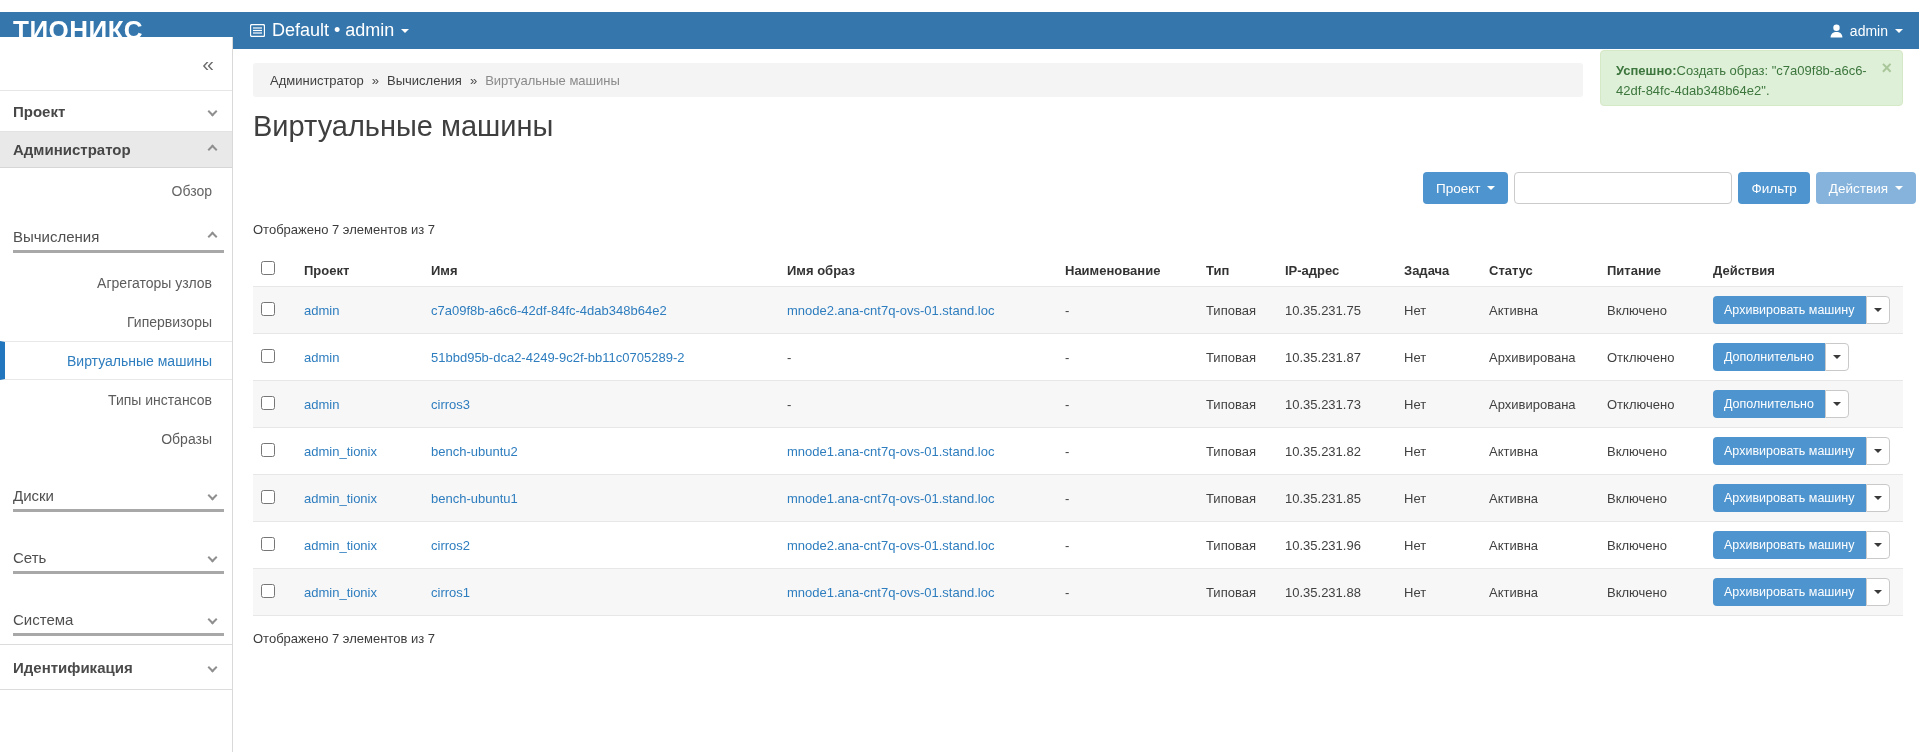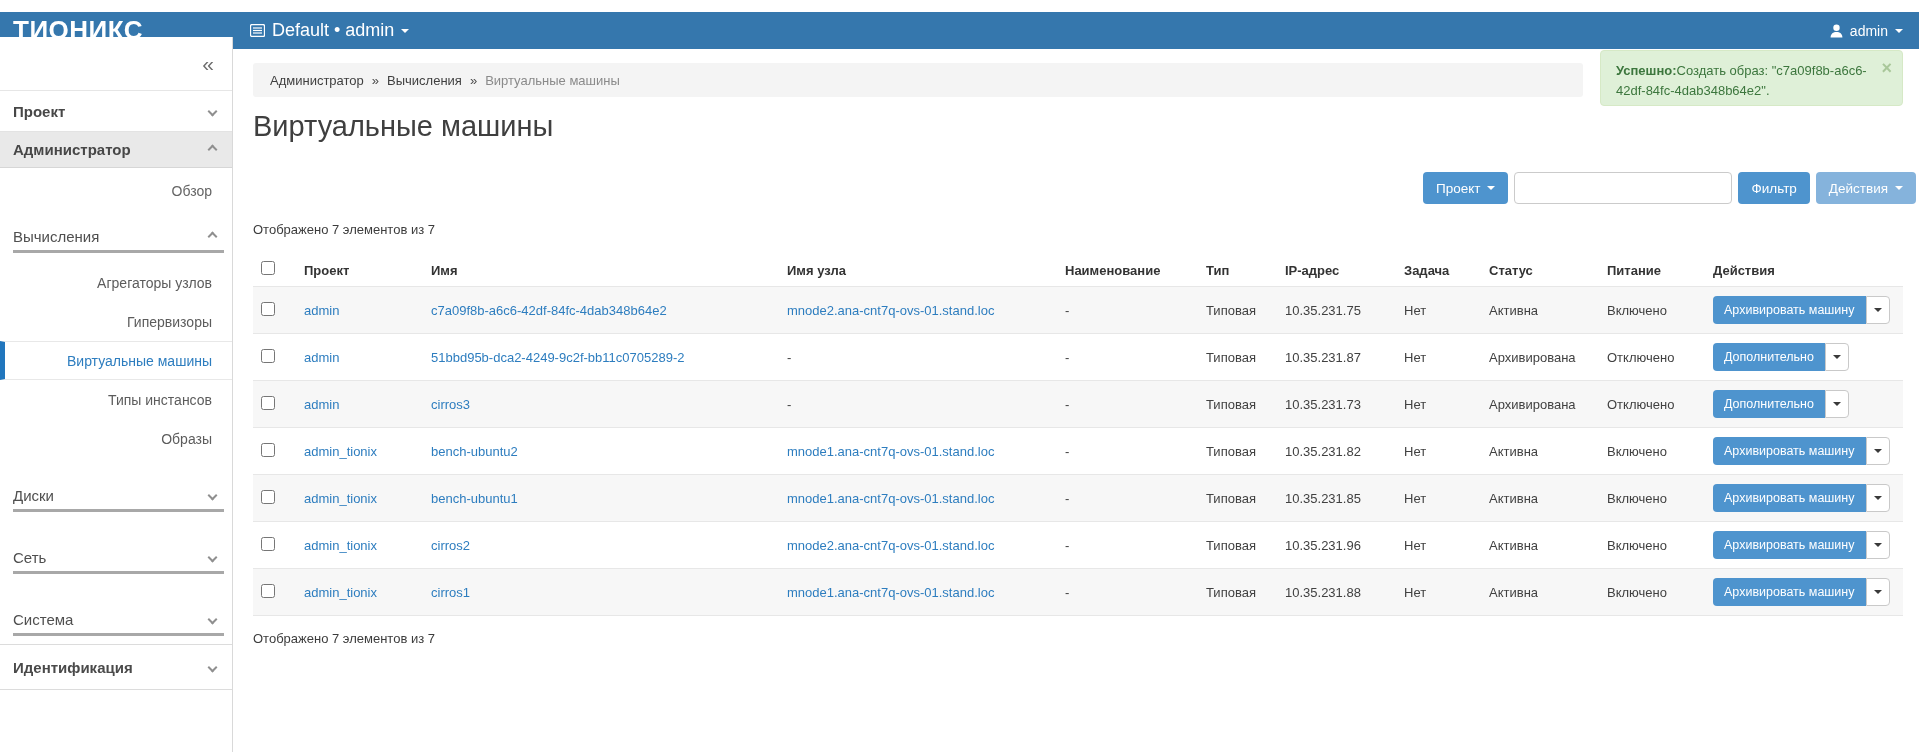--- a/index.html
+++ b/index.html
@@ -247,21 +247,21 @@
         <col style="width:85px">
     <col style="width:118px">
         <col style="width:106px">
         <col style="width:198px">
   </colgroup>
   <thead>
     <tr>
       <th><input type="checkbox" class="cb" style=""></th>
       <th>Проект</th>
       <th>Имя</th>
-      <th>Имя узла</th>
+      <th>Имя образ</th>
       <th>Наименование</th>
       <th>Тип</th>
       <th>IP-адрес</th>
       <th>Задача</th>
       <th>Статус</th>
       <th>Питание</th>
       <th>Действия</th>
     </tr>
   </thead>
   <tbody>

